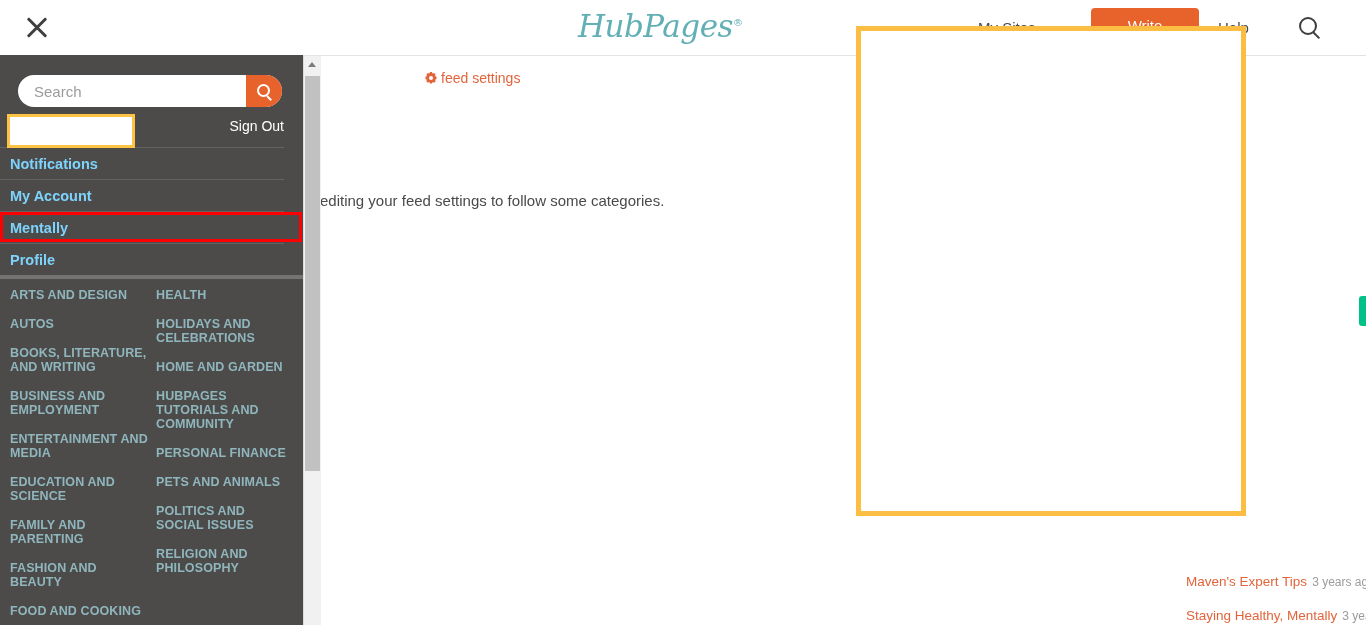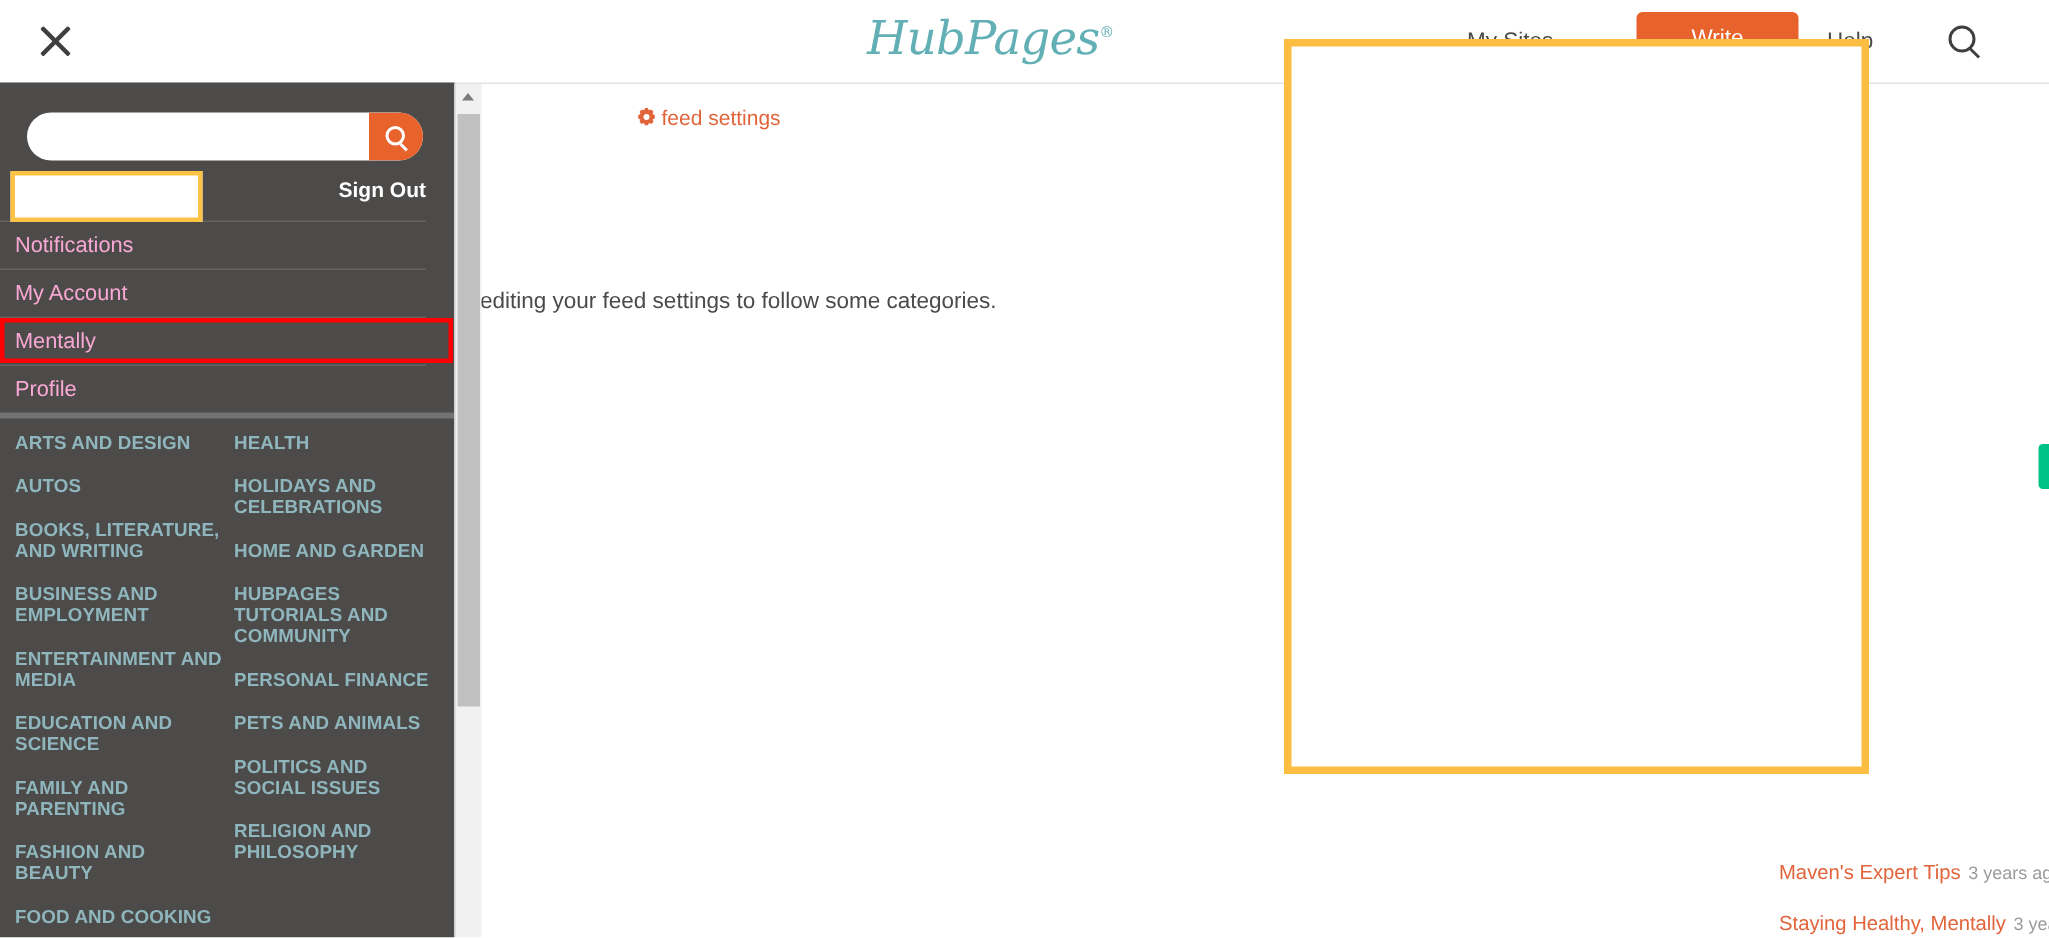--- a/index.html
+++ b/index.html
@@ -124,30 +124,30 @@
     position:absolute;left:11px;top:9px;width:9px;height:9px;
     border:2px solid #ffffff;border-radius:50%;
   }
   .search-submit .stick{
     position:absolute;left:21px;top:20px;width:6px;height:2px;
     background:#ffffff;transform:rotate(45deg);transform-origin:left center;
   }
 
   .signout{
     position:absolute;right:19px;top:63px;
-    font-size:14px;color:#ffffff;font-weight:bold;cursor:pointer;
+    font-size:14px;color:#ffffff;font-weight:normal;cursor:pointer;
   }
 
   .menu-row{
     position:absolute;left:0;width:284px;height:32px;
     border-top:1px solid #656362;
     padding-left:10px;box-sizing:border-box;
   }
   .menu-row span{
-    font-size:14.5px;font-weight:normal;color:#f9a8d4;line-height:32px;cursor:pointer;
+    font-size:14.5px;font-weight:bold;color:#7dd3fc;line-height:32px;cursor:pointer;
   }
   .row-notifications{top:92px;}
   .row-myaccount{top:124px;}
   .row-earnings{top:156px;}
   .row-profile{top:188px;}
 
   .cat-grid{
     position:absolute;left:0;top:220px;width:303px;
     border-top:4px solid #737373;padding-top:9px;
   }
@@ -234,20 +234,21 @@
 <div class="feed-settings">
   <span class="gear"></span><span>feed settings</span>
 </div>
 
 <div class="edge-tab"></div>
 
 <div class="drawer">
   <div class="drawer-inner">
 
     <div class="searchbox">
+      <input type="text" placeholder="Search" style="">
       <div class="search-submit">
         <span class="ring"></span>
         <span class="stick"></span>
       </div>
     </div>
 
     <div class="signout">Sign Out</div>
 
     <div class="menu-row row-notifications">
       <span>Notifications</span>

